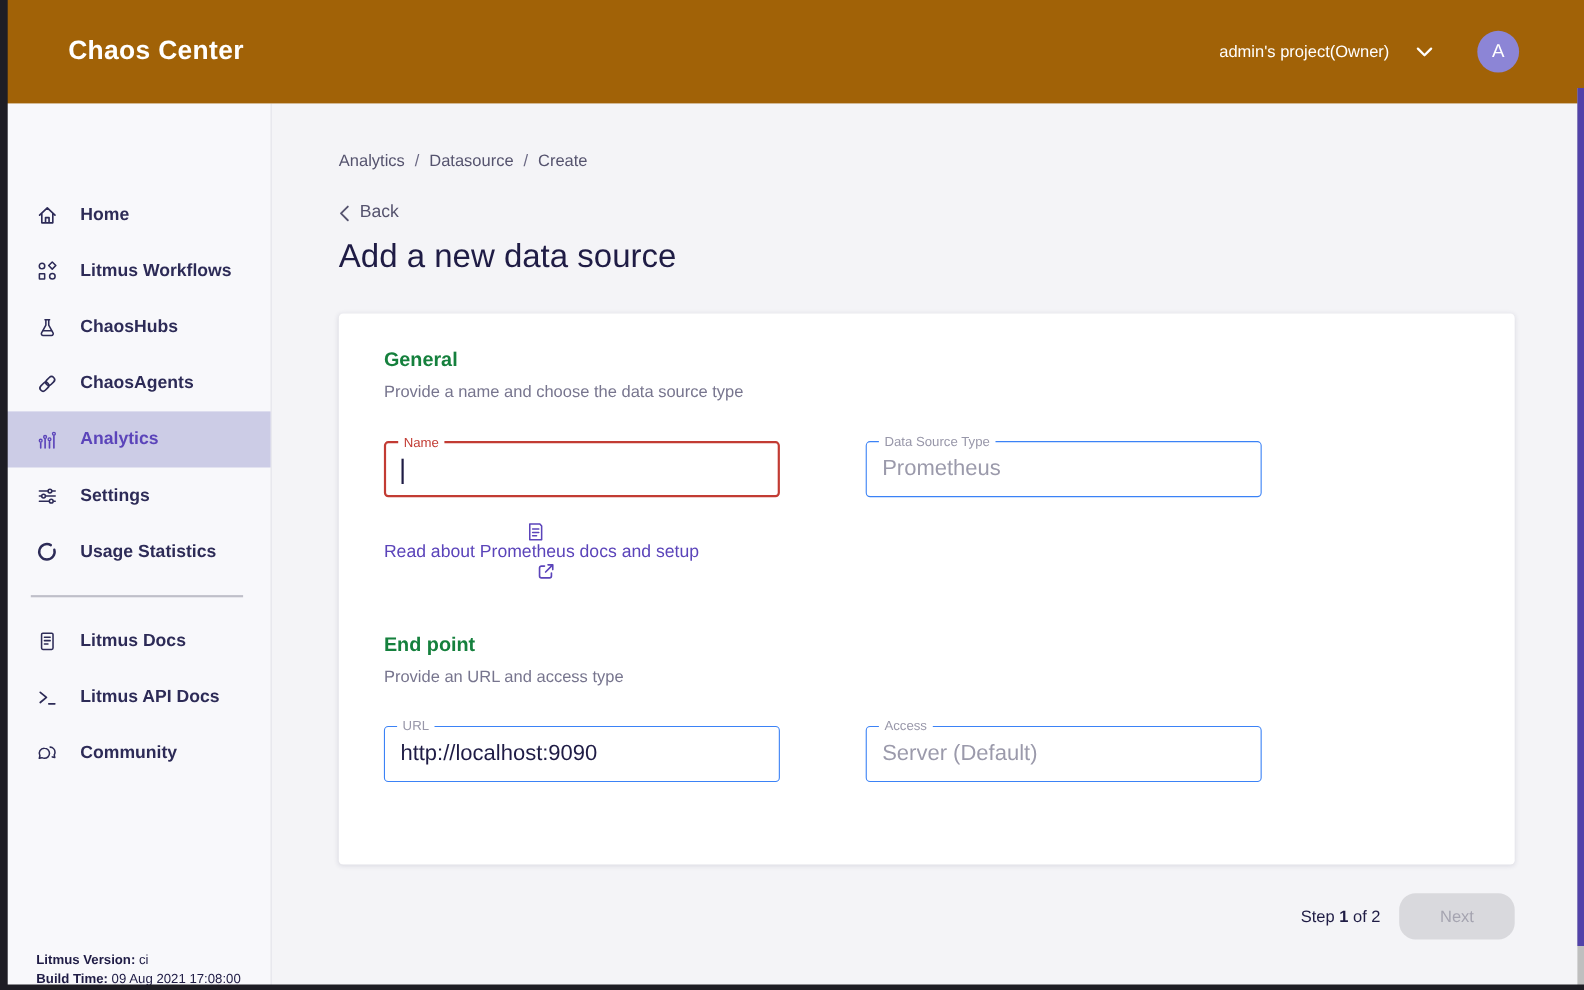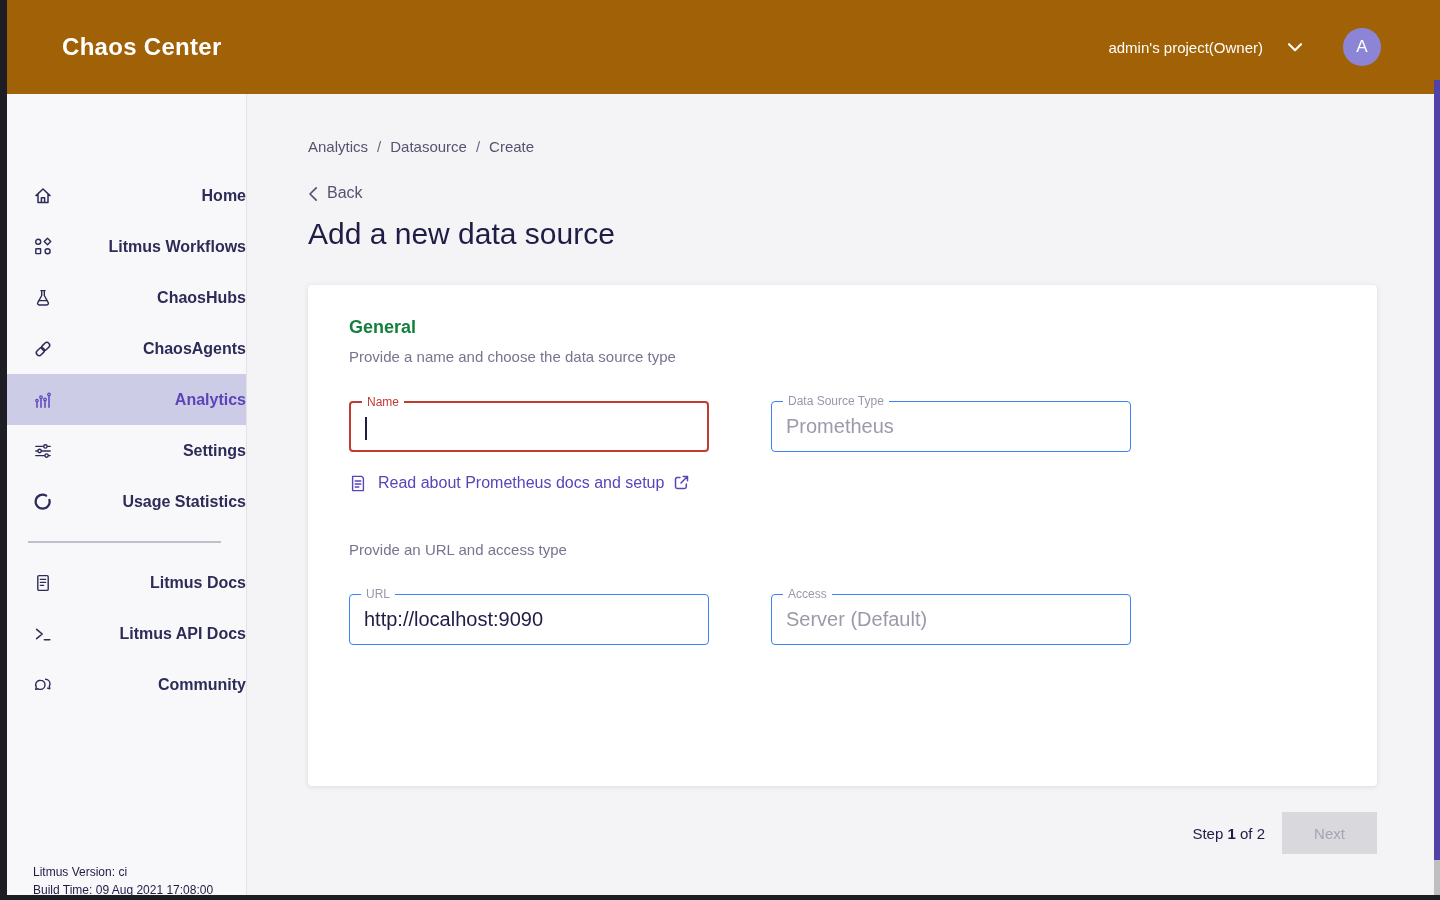--- a/index.html
+++ b/index.html
@@ -37,28 +37,28 @@
   .app { display:flex; height:822px; }
 
   
   aside {
     width:247px; flex-shrink:0;
     background:#F8F8FB; border-right:1px solid #E2E2E8;
     padding-top:76px; position:relative;
   }
   .nav-item {
     height:51px; display:flex; align-items:center;
-    padding-left:33px; color:#2D2B57; cursor:pointer;justify-content:space-between;
+    padding-left:33px; color:#2D2B57; cursor:pointer;
   }
   .nav-item .icon { width:20px; height:20px; display:flex; align-items:center; justify-content:center; flex-shrink:0; }
   .nav-item .label { margin-left:20px; font-size:16px; font-weight:600; white-space:nowrap; }
   .nav-item.active { background:#CCCCE6; color:#5B44BA; }
   .nav-divider { margin:14px 25px 14px 28px; border-top:2px solid #BFBFC9; }
   .version-info { position:absolute; left:33px; bottom:17px; font-size:12px; line-height:18px; color:#1F1C45; }
-  .version-info b { font-weight:normal; }
+  .version-info b { font-weight:bold; }
 
   
   main { flex:1; padding-left:61px; }
   .breadcrumb { padding-top:44px; font-size:15px; color:#55536E; display:flex; align-items:center; }
   .breadcrumb .crumb { cursor:pointer; }
   .breadcrumb .sep { margin:0 9px; color:#6B6984; }
   .back-row {
     margin-top:29px; display:flex; align-items:flex-end;
     color:#55536E; font-size:16px; cursor:pointer; width:fit-content;
   }
@@ -66,55 +66,55 @@
   .page-title { margin-top:15px; font-size:30px; font-weight:400; color:#1F1C45; }
 
   .card {
     margin-top:34px; width:1069px; height:501px;
     background:#FFFFFF; border-radius:4px;
     box-shadow:0 1px 5px rgba(33,30,70,.12);
     padding:32px 41px 0;
   }
   .section-heading  { font-size:18px; font-weight:700; color:#15803d; }
   .section-subtitle { margin-top:10px; font-size:15px; color:#77758E; }
-  .fields-row { margin-top:36px; display:flex; gap:62px;align-items:center; }
+  .fields-row { margin-top:36px; display:flex; gap:78px;align-items:center; }
   .field {
     position:relative; width:360px; height:51px;
     border:1px solid #3b82f6; border-radius:4px; background:#FFFFFF;
   }
   .field-label {
     position:absolute; top:-7px; left:11px; background:#FFFFFF;
     padding:0 5px; font-size:12px; line-height:13px; color:#9897A9; white-space:nowrap;
   }
   .field input {
     width:100%; height:100%; border:none; outline:none; background:transparent;
     padding:0 14px; font-size:20px; font-family:inherit; color:#1F1C45;
   }
   .field.error { border:2px solid #C23B33; }
   .field.error .field-label { color:#C23B33; }
   .field.muted input { color:#9B9AAB; }
   .caret { position:absolute; left:14px; top:14px; width:1.5px; height:23px; background:#1F1C45; pointer-events:none; }
 
   .docs-link {
-    margin-top:22px; display:flex; 
-    color:#5B44BA; font-size:16px; width:fit-content; cursor:pointer;
+    margin-top:22px; display:flex; align-items:center;
+    color:#5B44BA; font-size:16px; width:fit-content; cursor:pointer;flex-direction:column;
   }
   .docs-link .doc-icon { display:flex; margin-right:11px; }
   .docs-link .ext-icon { display:flex; margin-left:9px; }
 
   .endpoint-section { margin-top:48px; }
 
   .footer-row {
     width:1069px; margin-top:26px;
     display:flex; justify-content:flex-end; align-items:center;
   }
   .step-text { font-size:15px; color:#1F1C45; margin-right:17px; }
   .step-text b { font-weight:bold; }
   .next-btn {
-    width:95px; height:42px; background:#D9D9DD; border:none; border-radius:0;
+    width:105px; height:42px; background:#D9D9DD; border:none; border-radius:15px;
     color:#A5A4B0; font-size:15px; font-family:inherit; cursor:default;
   }
 </style>
 </head>
 <body>
 
 <div class="edge-left"></div>
 <div class="edge-bottom"></div>
 <div class="scrollbar">
   <div class="scroll-thumb"></div>
@@ -291,20 +291,21 @@
           <span class="ext-icon">
             <svg width="17" height="17" viewBox="0 0 17 17" fill="none" stroke="#5B44BA" stroke-width="1.5" stroke-linecap="round" stroke-linejoin="round">
               <path d="M7 3.6H4.2A1.7 1.7 0 0 0 2.5 5.3v7.4a1.7 1.7 0 0 0 1.7 1.7h7.4a1.7 1.7 0 0 0 1.7-1.7V10"></path>
               <path d="M10.2 2.5h4.3v4.3M14.2 2.8L8 9"></path>
             </svg>
           </span>
         </div>
       </div>
 
       <div class="endpoint-section">
+        <h2 class="section-heading">End point</h2>
         <div class="section-subtitle">Provide an URL and access type</div>
         <div class="fields-row">
           <div class="field">
             <span class="field-label">URL</span>
             <input type="text" value="http://localhost:9090" style="">
           </div>
           <div class="field muted">
             <span class="field-label">Access</span>
             <input type="text" readonly="" value="Server (Default)" style="">
           </div>

